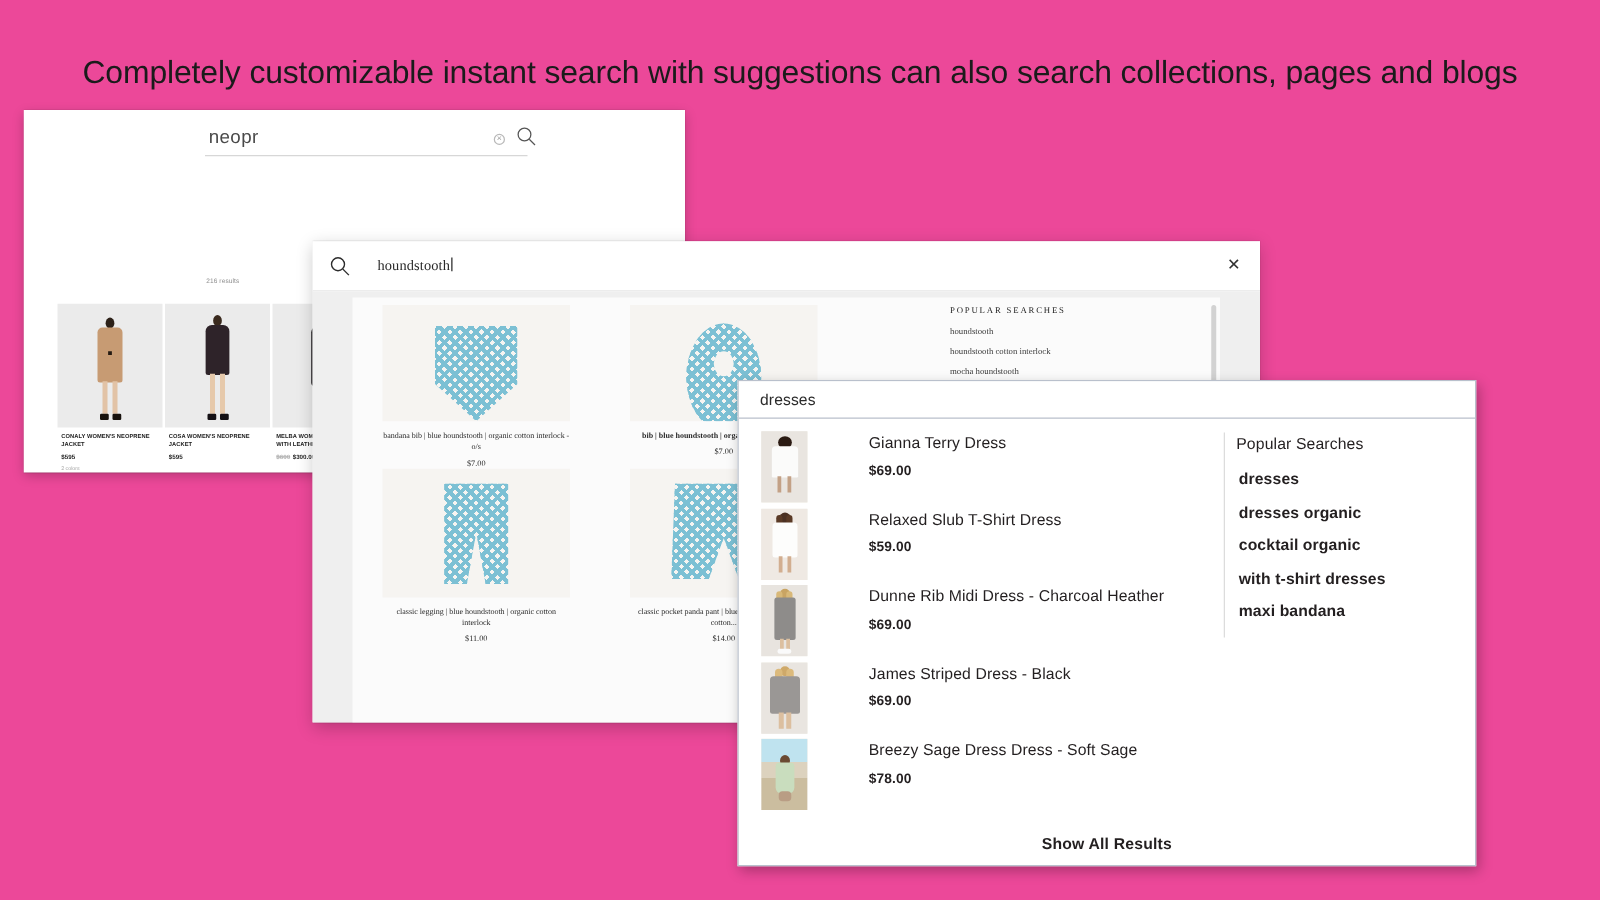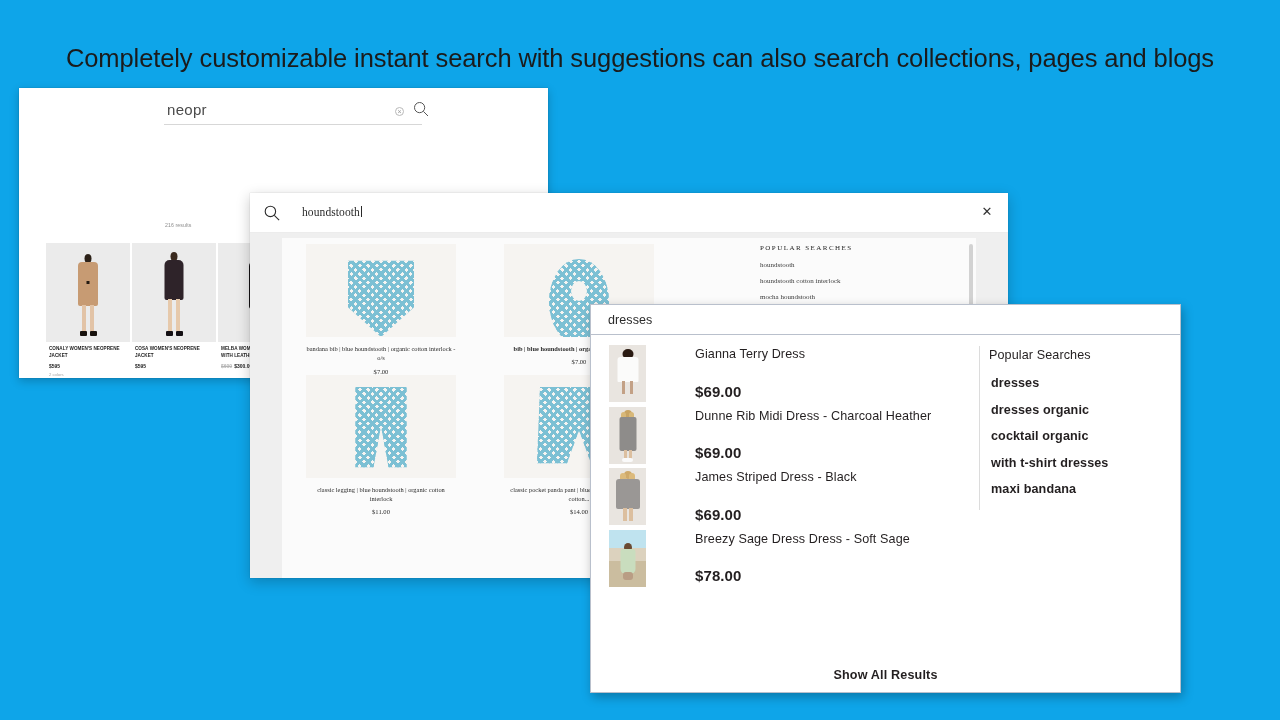--- a/index.html
+++ b/index.html
@@ -7,21 +7,21 @@
   html, body {
     margin: 0; padding: 0;
     width: 1280px; height: 720px;
     background: #ffffff;
     font-family: "Liberation Sans", sans-serif;
     overflow: hidden;
   }
   #stage {
     position: relative;
     width: 1280px; height: 720px;
-    background: #0ea5e9;
+    background: #ec4899;
     overflow: hidden;
   }
   
   .headline {
     position: absolute;
     left: 0; top: 44px;
     width: 1280px;
     text-align: center;
     font-family: "Liberation Sans", sans-serif;
     font-size: 25.5px;
@@ -223,22 +223,22 @@
     width:37px; height:57px; flex:0 0 37px;
     background:#ede9e4; overflow:hidden; position:relative;
     margin-right:13px;
   }
   .pc-meta { padding-top:3px; }
   .pc-name {
     font-size:12.6px; color:#231f20; letter-spacing:.1px;
     font-weight:400; line-height:1;
   }
   .pc-price {
-    margin-top:22px;
-    font-size:15px; color:#231f20; font-weight:700; letter-spacing:.1px;
+    margin-top:10px;
+    font-size:11px; color:#231f20; font-weight:700; letter-spacing:.1px;
   }
   .pc-divider {
     position:absolute; left:388px; top:10px;
     width:1px; height:164px; background:#dcdcdc;
   }
   .pc-pop {
     position:absolute; left:398px; top:12px; width:185px;
   }
   .pc-pop-h {
     font-size:12.6px; color:#231f20; letter-spacing:.1px; margin-bottom:14px;
@@ -457,20 +457,35 @@
             <div style="position:absolute;left:50%;transform:translateX(-50%);top:12px;width:21px;height:25px;background:#fbfbfa;border-radius:3px 3px 1px 1px;"></div>
             <div style="position:absolute;left:13px;top:36px;width:3px;height:13px;background:#c3a186;"></div>
             <div style="position:absolute;left:21px;top:36px;width:3px;height:13px;background:#c3a186;"></div>
           </div>
           <div class="pc-meta">
             <div class="pc-name">Gianna Terry Dress</div>
             <div class="pc-price">$69.00</div>
           </div>
         </div>
 
+        <div class="pc-row">
+          <div class="pc-thumb">
+            <div class="ph" style="background:#efe9e3;"></div>
+            <div style="position:absolute;left:50%;transform:translateX(-50%);top:3px;width:9px;height:9px;border-radius:50%;background:#4b3123;"></div>
+            <div style="position:absolute;left:12px;top:5px;width:5px;height:18px;background:#5a3a26;border-radius:3px;"></div>
+            <div style="position:absolute;left:20px;top:5px;width:5px;height:18px;background:#5a3a26;border-radius:3px;"></div>
+            <div style="position:absolute;left:50%;transform:translateX(-50%);top:11px;width:20px;height:28px;background:#fdfdfc;border-radius:3px 3px 2px 2px;"></div>
+            <div style="position:absolute;left:14px;top:38px;width:3px;height:13px;background:#d2ae90;"></div>
+            <div style="position:absolute;left:21px;top:38px;width:3px;height:13px;background:#d2ae90;"></div>
+          </div>
+          <div class="pc-meta">
+            <div class="pc-name">Relaxed Slub T-Shirt Dress</div>
+            <div class="pc-price">$59.00</div>
+          </div>
+        </div>
 
         <div class="pc-row">
           <div class="pc-thumb">
             <div class="ph" style="background:#e8e4df;"></div>
             <div style="position:absolute;left:50%;transform:translateX(-50%);top:3px;width:8px;height:8px;border-radius:50%;background:#c9a463;"></div>
             <div style="position:absolute;left:12px;top:5px;width:5px;height:14px;background:#d8b878;border-radius:3px;"></div>
             <div style="position:absolute;left:20px;top:5px;width:5px;height:14px;background:#d8b878;border-radius:3px;"></div>
             <div style="position:absolute;left:50%;transform:translateX(-50%);top:10px;width:17px;height:34px;background:#8e8c8a;border-radius:2px;"></div>
             <div style="position:absolute;left:15px;top:43px;width:3px;height:9px;background:#dcbf9f;"></div>
             <div style="position:absolute;left:20px;top:43px;width:3px;height:9px;background:#dcbf9f;"></div>

